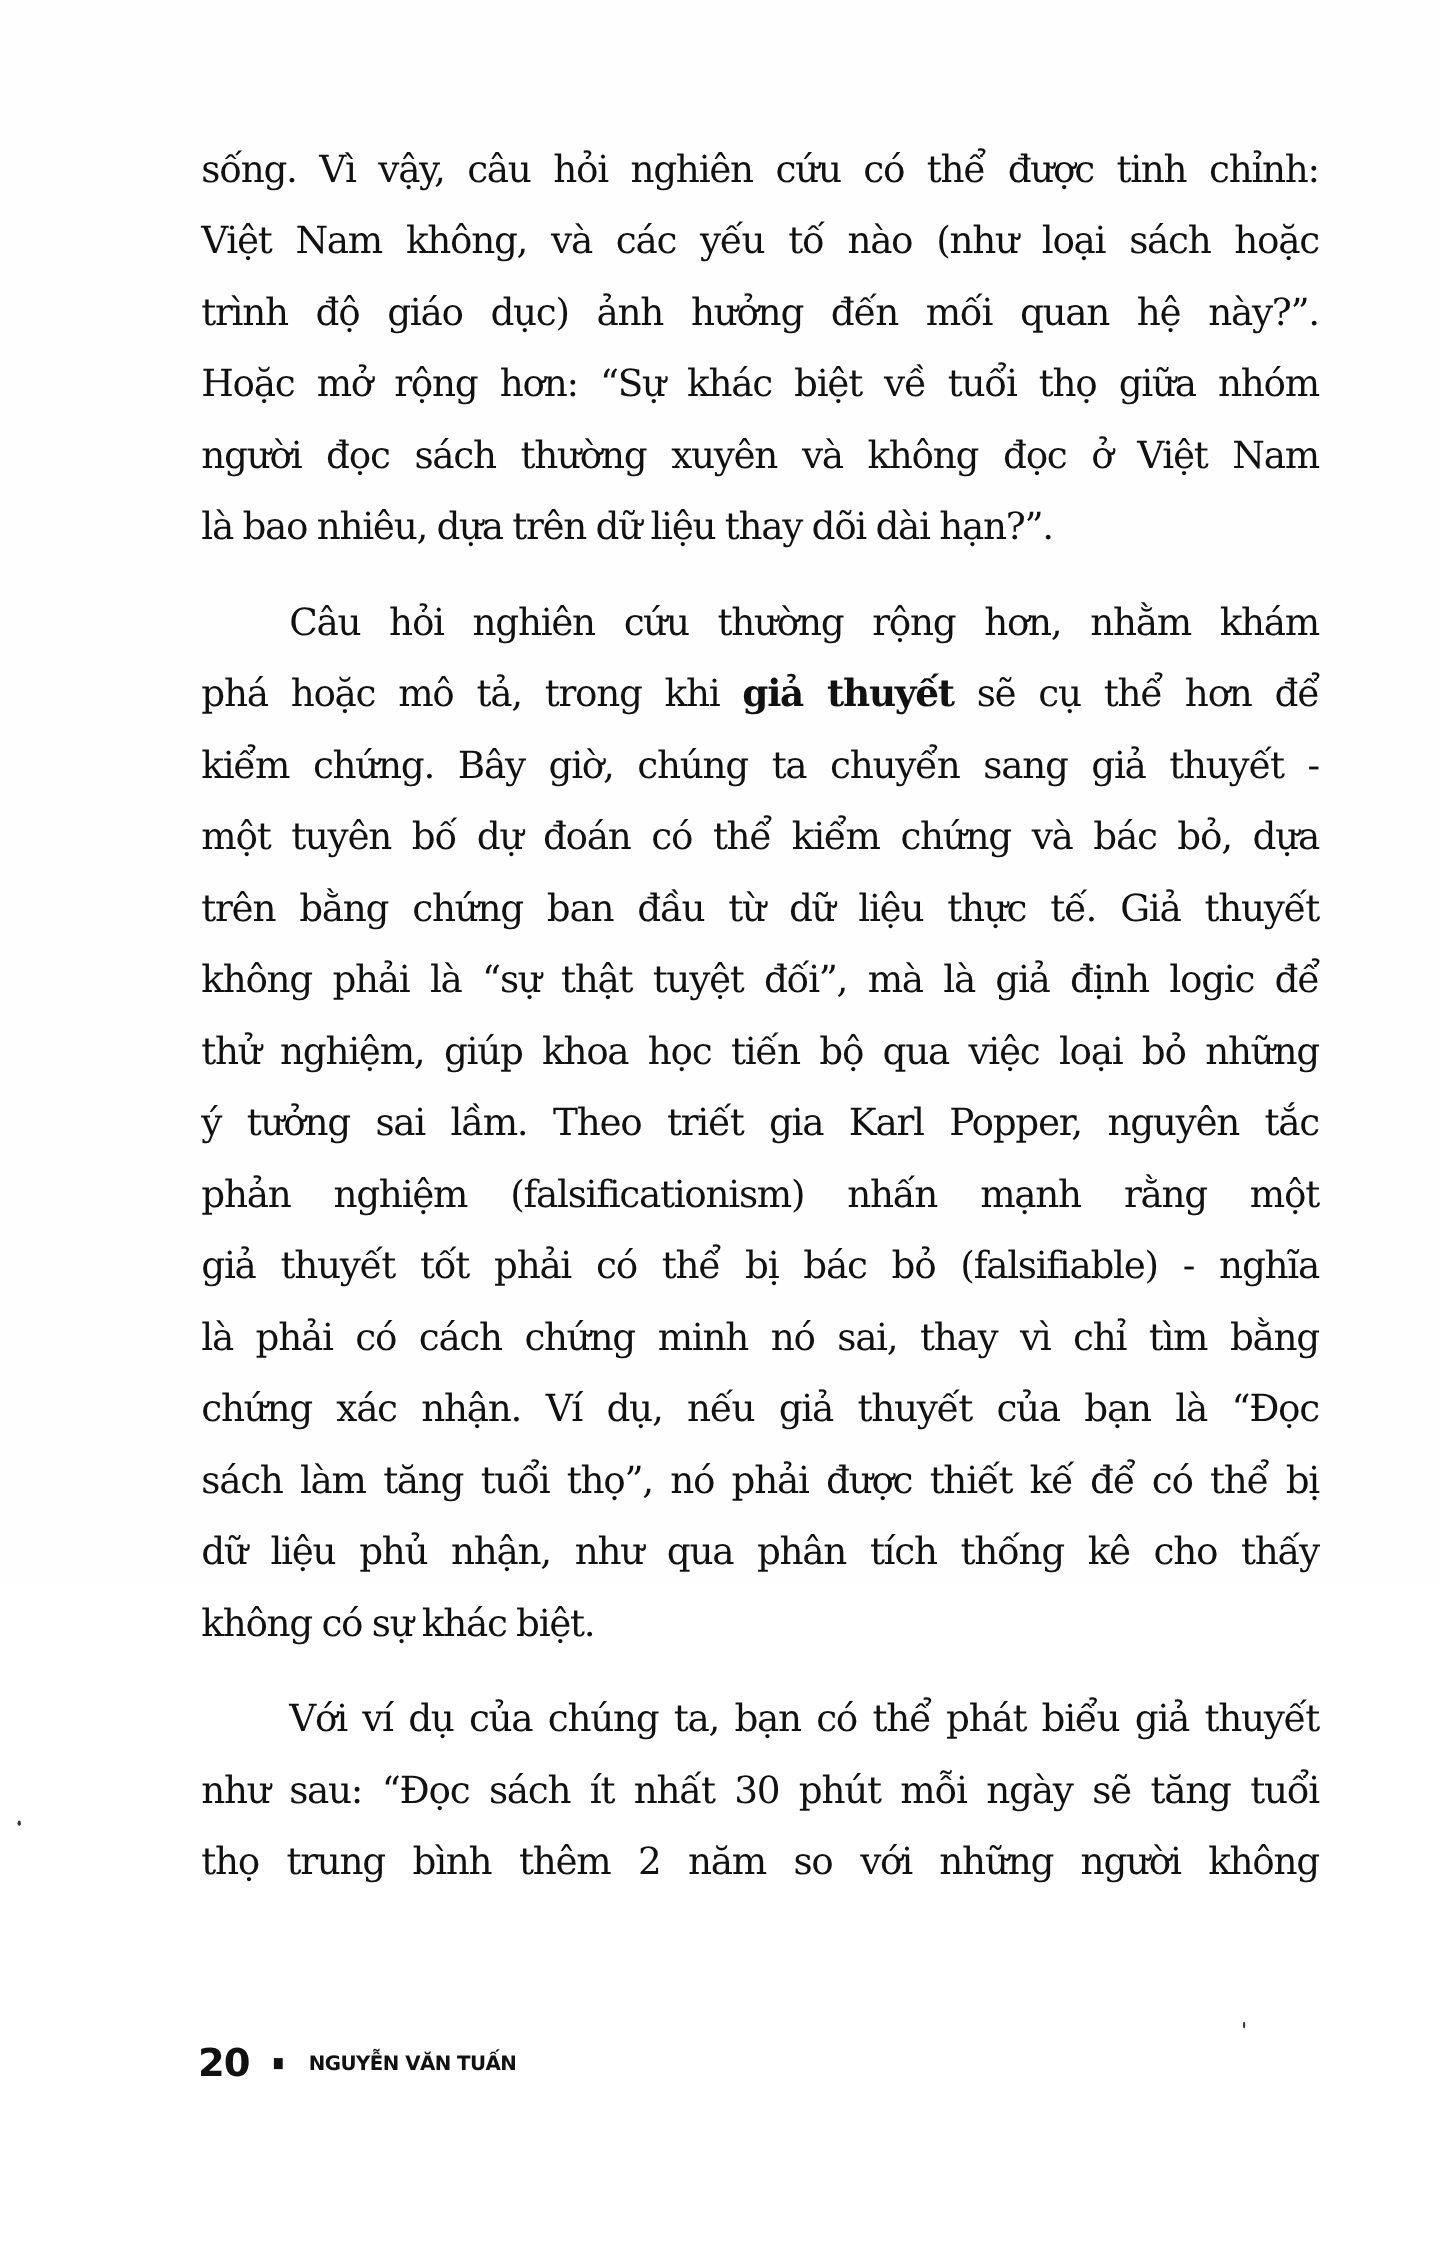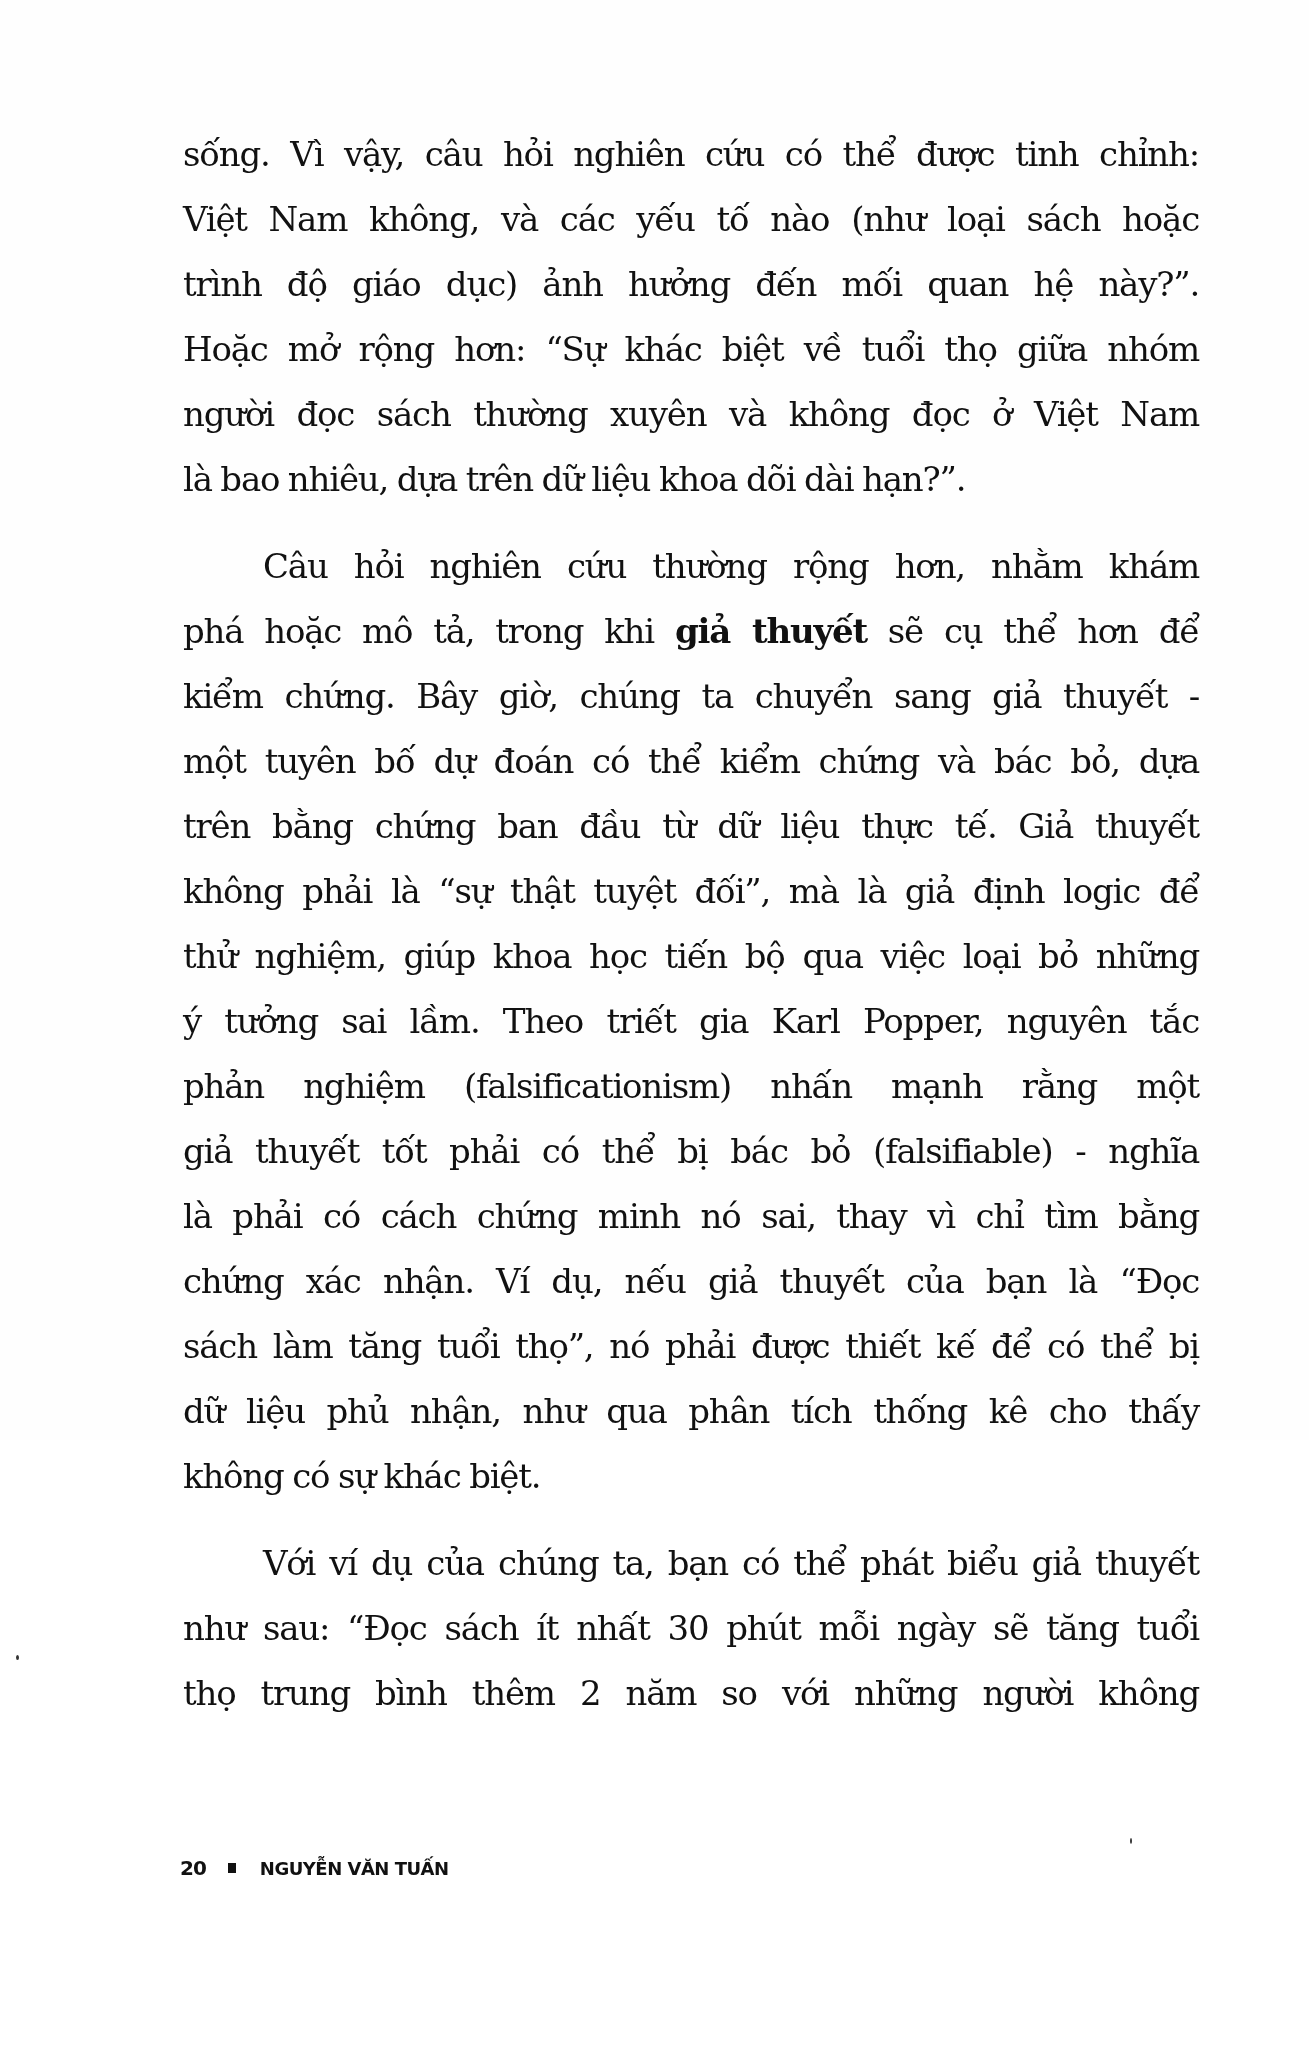--- a/index.html
+++ b/index.html
@@ -53,21 +53,21 @@
     .footer {
       position: absolute;
       left: 180px;
       top: 1856px;
       display: flex;
       align-items: center;
       font-family: "DejaVu Sans", "Liberation Sans", sans-serif;
       color: #111;
     }
     .page-number {
-      font-size: 20px;
+      font-size: 35px;
       font-weight: bold;
       letter-spacing: -1px;
     }
     .footer-square {
       display: inline-block;
       width: 8px;
       height: 10px;
       background: #111;
       margin-left: 22px;
       margin-right: 24px;
@@ -88,21 +88,21 @@
 
 <div class="page">
   <div class="text-block">
 
     <div>
       <span class="line">sống. Vì vậy, câu hỏi nghiên cứu có thể được tinh chỉnh:</span>
       <span class="line">Việt Nam không, và các yếu tố nào (như loại sách hoặc</span>
       <span class="line">trình độ giáo dục) ảnh hưởng đến mối quan hệ này?”.</span>
       <span class="line">Hoặc mở rộng hơn: “Sự khác biệt về tuổi thọ giữa nhóm</span>
       <span class="line">người đọc sách thường xuyên và không đọc ở Việt Nam</span>
-      <span class="line last">là bao nhiêu, dựa trên dữ liệu khoa dõi dài hạn?”.</span>
+      <span class="line last">là bao nhiêu, dựa trên dữ liệu thay dõi dài hạn?”.</span>
     </div>
 
     <div class="para-gap"></div>
 
     <div>
       <span class="line indent">Câu hỏi nghiên cứu thường rộng hơn, nhằm khám</span>
       <span class="line"><span>phá hoặc mô tả, trong khi </span><span class="bold">giả thuyết</span><span> sẽ cụ thể hơn để</span></span>
       <span class="line">kiểm chứng. Bây giờ, chúng ta chuyển sang giả thuyết -</span>
       <span class="line">một tuyên bố dự đoán có thể kiểm chứng và bác bỏ, dựa</span>
       <span class="line">trên bằng chứng ban đầu từ dữ liệu thực tế. Giả thuyết</span>

